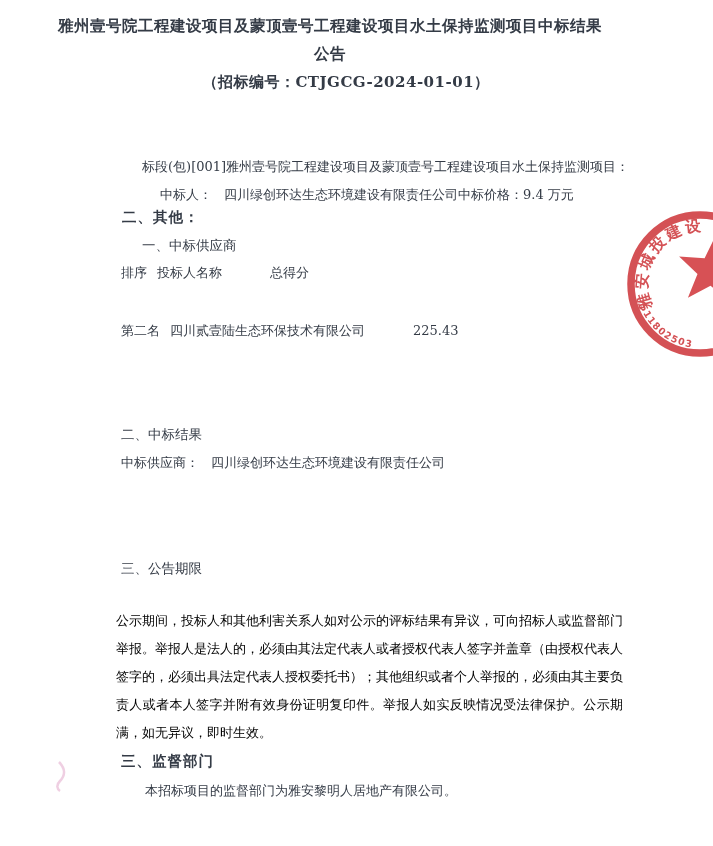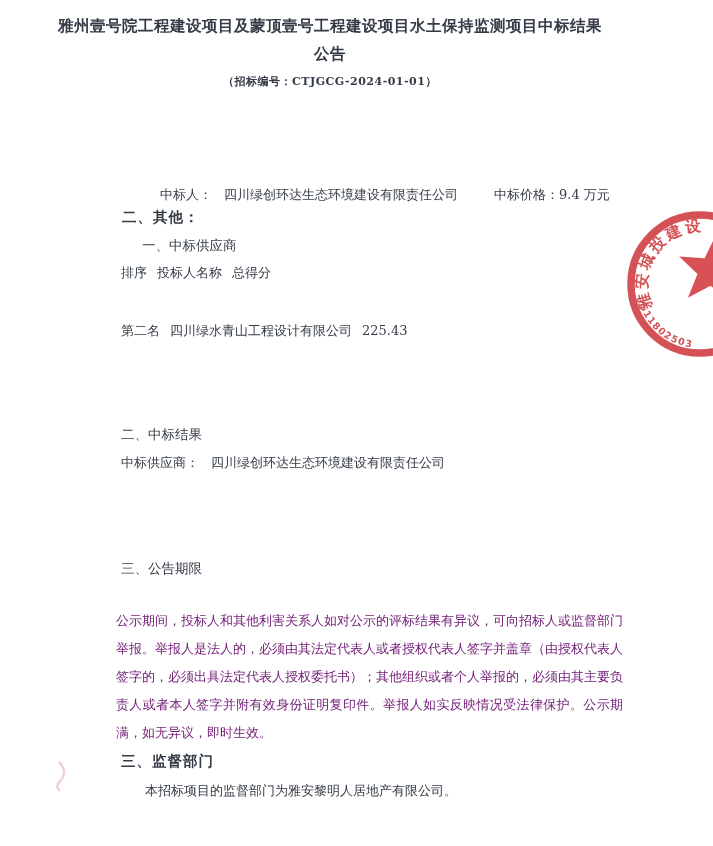--- a/index.html
+++ b/index.html
@@ -7,57 +7,58 @@
     position:relative;
     width:713px;height:846px;
     background:#ffffff;
     overflow:hidden;
     font-family:"DejaVu Serif","Liberation Serif",serif;
     color:#343b46;
   }
   .line{position:absolute;white-space:nowrap;font-size:13px;line-height:20px;}
   .center{left:0;width:660px;text-align:center;}
   .title{font-size:15.5px;font-weight:bold;letter-spacing:0.5px;}
-  .subtitle{font-size:11px;font-weight:bold;letter-spacing:0.5px;}
+  .subtitle{font-size:15px;font-weight:bold;letter-spacing:0.5px;margin-left:16px;}
   .h-main{font-size:14.5px;font-weight:bold;letter-spacing:1px;}
   .h-sub{font-size:13.5px;}
   .gap-l{margin-left:12px;}
-  .gap-xl{margin-left:36px;}
+  .gap-xl{}
   .cell{margin-right:10px;}
-  .cell:last-child{margin-right:0;}
+  .cell:last-child{margin-right:0;margin-left:38px;}
   .para{
     position:absolute;left:116px;top:607px;width:507px;
     font-size:13px;line-height:28px;
     text-align:justify;text-align-last:left;
-    color:#701a75;
+    color:#000000;
   }
   .seal-svg{position:absolute;left:0;top:0;pointer-events:none;}
   .seal-text{font-family:"DejaVu Sans","Liberation Sans",sans-serif;font-weight:bold;}
 </style>
 </head>
 <body>
 
 <div class="page">
 
   <div class="line center title" style="top:16px">雅州壹号院工程建设项目及蒙顶壹号工程建设项目水土保持监测项目中标结果</div>
   <div class="line center title" style="top:44px">公告</div>
   <div class="line center subtitle" style="top:72px">（招标编号：CTJGCG-2024-01-01）</div>
 
+  <div class="line" style="top:157px;left:142px">标段(包)[001]雅州壹号院工程建设项目及蒙顶壹号工程建设项目水土保持监测项目：</div>
   <div class="line" style="top:185px;left:160px">
     <span>中标人：</span><span class="gap-l">四川绿创环达生态环境建设有限责任公司</span><span class="gap-xl">中标价格：</span><span>9.4 万元</span>
   </div>
 
   <div class="line h-main" style="top:207px;left:122px">二、其他：</div>
   <div class="line h-sub" style="top:235px;left:142px">一、中标供应商</div>
 
   <div class="line" style="top:263px;left:121px">
     <span class="cell">排序</span><span class="cell">投标人名称</span><span class="cell">总得分</span>
   </div>
   <div class="line" style="top:321px;left:121px">
-    <span class="cell">第二名</span><span class="cell">四川绿水青山工程设计有限公司</span><span class="cell">225.43</span>
+    <span class="cell">第二名</span><span class="cell">四川贰壹陆生态环保技术有限公司</span><span class="cell">225.43</span>
   </div>
 
   <div class="line h-sub" style="top:424px;left:121px">二、中标结果</div>
   <div class="line" style="top:453px;left:121px">
     <span>中标供应商：</span><span class="gap-l">四川绿创环达生态环境建设有限责任公司</span>
   </div>
 
   <div class="line h-sub" style="top:558px;left:121px">三、公告期限</div>
   <div class="para">公示期间，投标人和其他利害关系人如对公示的评标结果有异议，可向招标人或监督部门举报。举报人是法人的，必须由其法定代表人或者授权代表人签字并盖章（由授权代表人签字的，必须出具法定代表人授权委托书）；其他组织或者个人举报的，必须由其主要负责人或者本人签字并附有效身份证明复印件。举报人如实反映情况受法律保护。公示期满，如无异议，即时生效。</div>
 

